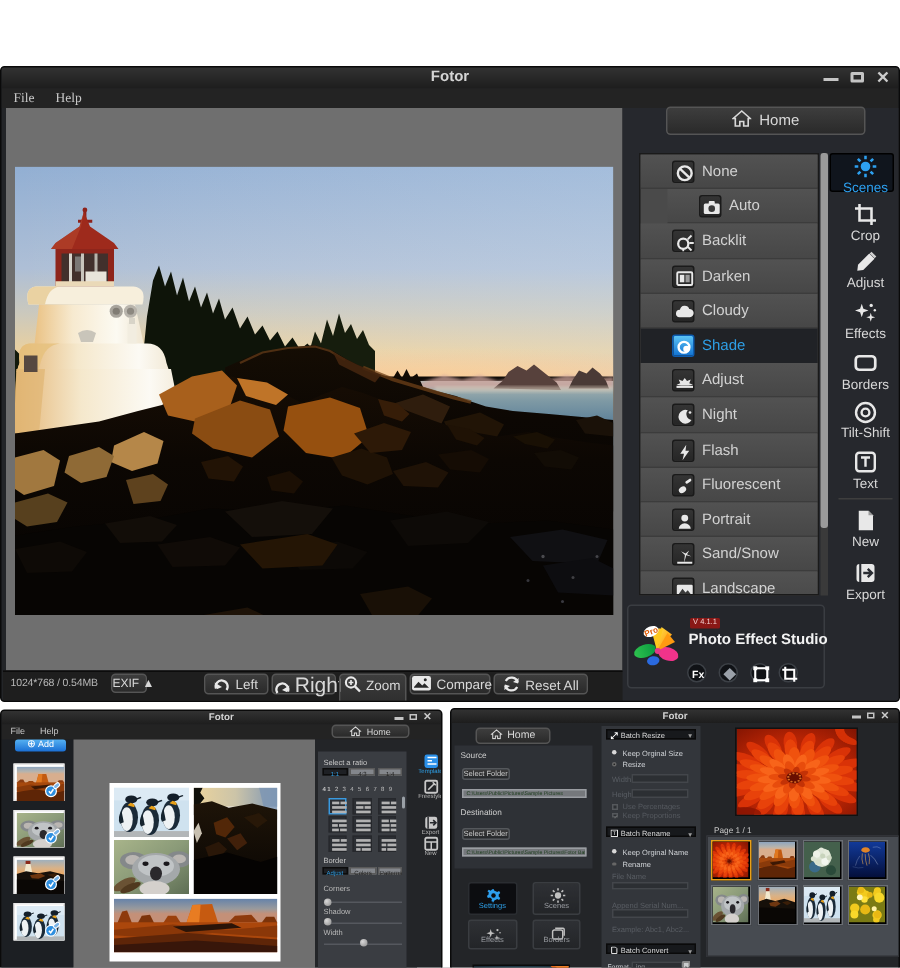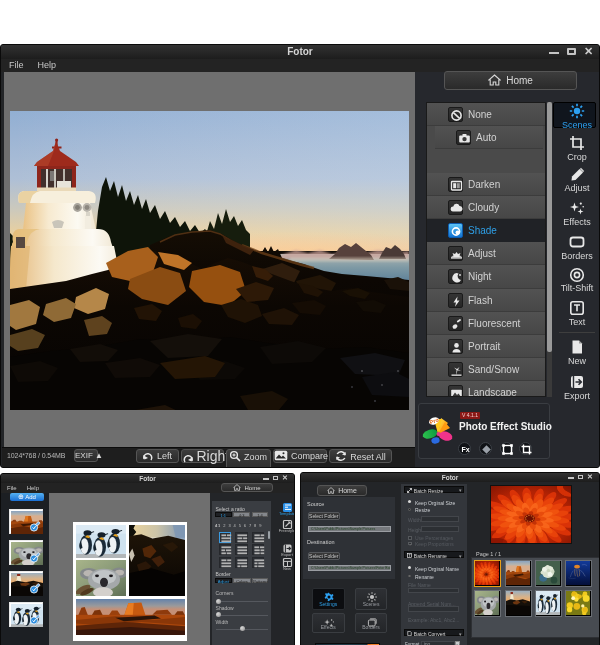--- a/index.html
+++ b/index.html
@@ -15,21 +15,21 @@
 </style>
 </head>
 <body>
 <div id="stage">
 
 <div class="win" id="w1" style="left:0; top:0; width:600px; height:424px;">
   <div class="titlebar" style="height:14px; font-size:10px; line-height:14px;">Fotor</div>
   <div style="position:absolute; left:548px; top:7px; width:10px; height:2px; background:#c4c4c4;"></div>
   <div style="position:absolute; left:566px; top:3px; width:9px; height:7px; border:2px solid #c4c4c4; border-radius:1px;"></div>
   <div style="position:absolute; left:583px; top:0px; font-size:11px; font-weight:bold; color:#cccccc;">✕</div>
-  <div class="menubar" style="top:14px; height:13px; font-size:9px; line-height:13px;">
+  <div class="menubar" style="top:14px; height:13px; font-size:9px; line-height:13px;font-family:Liberation Serif, serif;">
     <span style="margin-left:8px;">File</span><span style="margin-left:14px;">Help</span>
   </div>
   <div class="abs gray" style="left:3px; top:27px; width:411px; height:375px;"></div>
 
   <div class="abs" style="left:9px; top:66px; width:399px; height:299px; overflow:hidden;" id="photo1">
         <svg width="399" height="299" viewBox="0 0 399 299" preserveAspectRatio="none">
 <defs>
 <linearGradient id="sky" x1="0" y1="0" x2="0" y2="1">
  <stop offset="0" stop-color="#92afd3"></stop>
  <stop offset="0.40" stop-color="#aebfd6"></stop>
@@ -187,29 +187,43 @@
   <div class="abs" id="scenelist" style="left:425px; top:57px; width:120px; height:295px; background:#4a4a4a; border:1px solid #1a1a1a; overflow:hidden;">
         <div style="position:absolute; left:0; top:0.0px; width:120px; height:23.2px; background:linear-gradient(#525252,#474747); border-bottom:1px solid #3c3c3c;">
           <div style="position:absolute; left:21px; top:4px; width:15px; height:15px; border-radius:2px; background:linear-gradient(#343434,#262626); border:1px solid #1a1a1a;">
             <svg width="15" height="15" viewBox="0 0 15 15">
               <circle cx="7.5" cy="7.5" r="4.6" fill="none" stroke="#e8e8e8" stroke-width="1.6"></circle>
               <line x1="4.4" y1="4.6" x2="10.6" y2="10.4" stroke="#e8e8e8" stroke-width="1.6"></line>
             </svg>
           </div>
           <div style="position:absolute; left:41px; top:6px; font-size:10px; color:#d2d2d2;">None</div>
         </div>
-        <div style="position:absolute; left:8px; top:23.2px; width:108px; height:23.2px; background:linear-gradient(#525252,#474747); border-bottom:1px solid #3c3c3c;text-align:center;">
+        <div style="position:absolute; left:18px; top:23.2px; width:108px; height:23.2px; background:linear-gradient(#525252,#474747); border-bottom:1px solid #3c3c3c;text-align:center;">
           <div style="position:absolute; left:21px; top:4px; width:15px; height:15px; border-radius:2px; background:linear-gradient(#343434,#262626); border:1px solid #1a1a1a;">
             <svg width="15" height="15" viewBox="0 0 15 15">
               <rect x="2.2" y="4.6" width="10.6" height="7" rx="1" fill="#e8e8e8"></rect>
               <rect x="5.5" y="3" width="4" height="2.4" rx="0.6" fill="#e8e8e8"></rect>
               <circle cx="7.5" cy="8.1" r="2.2" fill="#3a3a3a"></circle>
             </svg>
           </div>
           <div style="position:absolute; left:41px; top:6px; font-size:10px; color:#d2d2d2;">Auto</div>
+        </div>
+        <div style="position:absolute; left:0; top:46.4px; width:120px; height:23.2px; background:linear-gradient(#525252,#474747); border-bottom:1px solid #3c3c3c;">
+          <div style="position:absolute; left:21px; top:4px; width:15px; height:15px; border-radius:2px; background:linear-gradient(#343434,#262626); border:1px solid #1a1a1a;">
+            <svg width="15" height="15" viewBox="0 0 15 15">
+              <circle cx="6.5" cy="8.5" r="3.4" fill="none" stroke="#e8e8e8" stroke-width="1.5"></circle>
+              <g stroke="#e8e8e8" stroke-width="1.2">
+                <line x1="9.5" y1="5.5" x2="12" y2="3"></line>
+                <line x1="10.5" y1="8" x2="13.5" y2="8"></line>
+                <line x1="9.5" y1="10.5" x2="12" y2="13"></line>
+                <line x1="6.5" y1="11.5" x2="6.5" y2="13.5"></line>
+              </g>
+            </svg>
+          </div>
+          <div style="position:absolute; left:41px; top:6px; font-size:10px; color:#d2d2d2;">Backlit</div>
         </div>
         <div style="position:absolute; left:0; top:69.6px; width:120px; height:23.2px; background:linear-gradient(#525252,#474747); border-bottom:1px solid #3c3c3c;">
           <div style="position:absolute; left:21px; top:4px; width:15px; height:15px; border-radius:2px; background:linear-gradient(#343434,#262626); border:1px solid #1a1a1a;">
             <svg width="15" height="15" viewBox="0 0 15 15">
               <rect x="2.5" y="3.5" width="10" height="8.5" rx="0.8" fill="none" stroke="#e8e8e8" stroke-width="1.3"></rect>
               <rect x="4.2" y="5.2" width="3" height="5" fill="#e8e8e8"></rect>
               <rect x="8" y="5.2" width="2.8" height="5" fill="#9a9a9a"></rect>
             </svg>
           </div>
           <div style="position:absolute; left:41px; top:6px; font-size:10px; color:#d2d2d2;">Darken</div>

